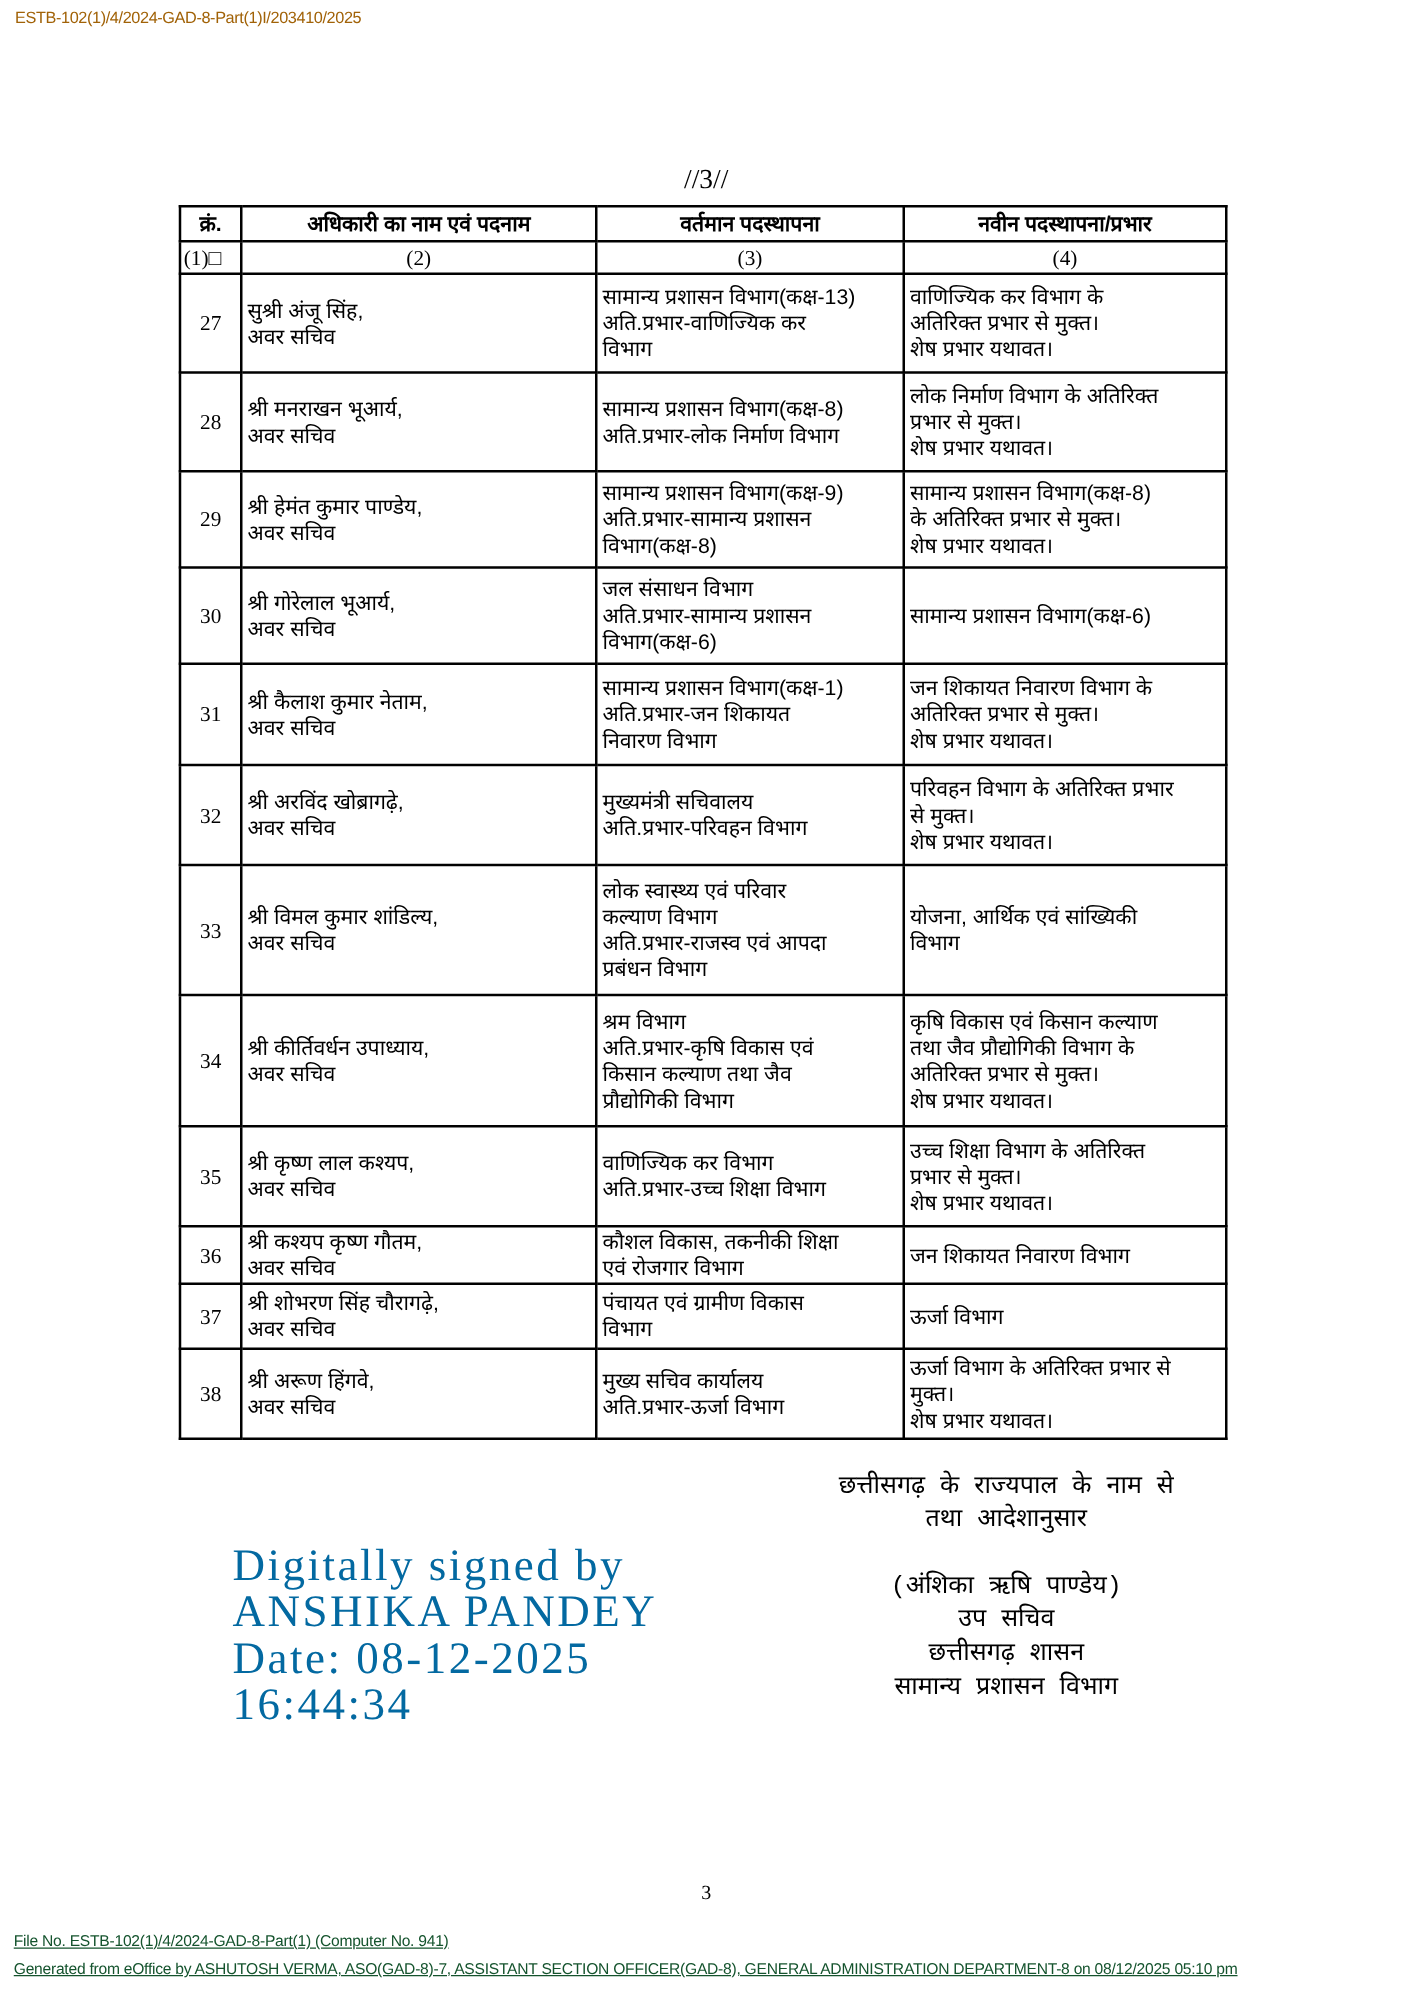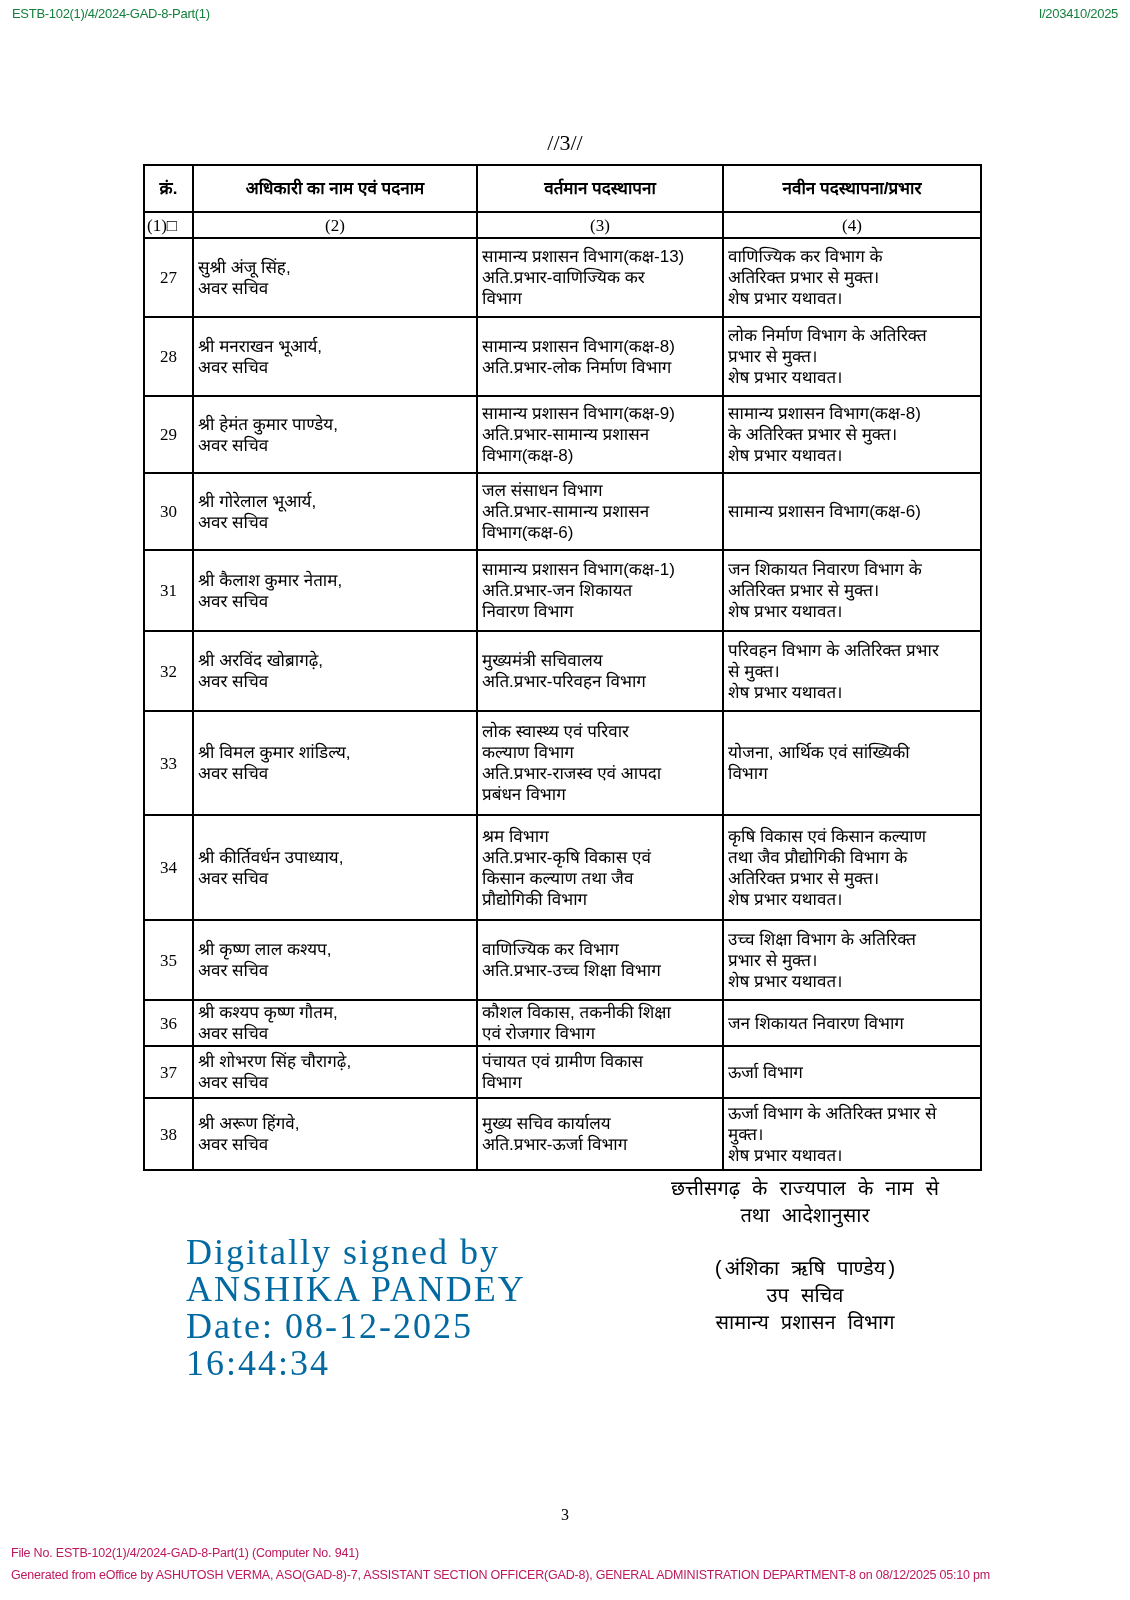--- a/index.html
+++ b/index.html
@@ -9,22 +9,22 @@
     position: absolute; inset: 0;
     width: 1130px; height: 1600px;
     font-family: "Liberation Sans", sans-serif;
     color: #000;
     background: #ffffff;
   }
 
   
   .top-header {
     position: absolute; top: 6px; left: 12px; right: 12px;
-    display: flex; justify-content: space-between;
-    font-size: 13px; letter-spacing: -0.3px; color: #15803d;
+    display: flex; 
+    font-size: 13px; letter-spacing: -0.3px; color: #a16207;
   }
 
   
   .page-marker {
     position: absolute; top: 130px; left: 0; width: 100%;
     text-align: center; font-size: 22px;
     font-family: "Liberation Serif", serif; color: #000;
   }
 
   
@@ -37,21 +37,21 @@
   .officer-table col.c2 { width: 284px; }
   .officer-table col.c3 { width: 246px; }
   .officer-table col.c4 { width: 258px; }
   .officer-table th, .officer-table td {
     border: 2px solid #000;
     padding: 1px 4px;
     vertical-align: middle;
     overflow: hidden;
   }
   .officer-table thead tr.head-row th {
-    font-weight: bold; text-align: center; height: 47px; font-size: 17px;
+    font-weight: bold; text-align: center; height: 28px; font-size: 17px;
   }
   .officer-table thead tr.subhead-row td {
     height: 26px; text-align: center;
     font-family: "Liberation Serif", serif; font-size: 17px;
   }
   .officer-table thead tr.subhead-row td.sn-sub { text-align: left; padding-left: 2px; }
   .officer-table tbody td { white-space: pre-line; }
   .officer-table tbody td.sn {
     text-align: center; font-family: "Liberation Serif", serif;
     font-size: 17px; white-space: normal;
@@ -88,21 +88,21 @@
   
   .page-number {
     position: absolute; top: 1506px; left: 0; width: 100%;
     text-align: center; font-size: 16px;
     font-family: "Liberation Serif", serif;
   }
 
   
   .footer-line1, .footer-line2 {
     position: absolute; left: 11px; right: 11px;
-    font-size: 12.5px; letter-spacing: -0.2px; color: #be185d;
+    font-size: 12.5px; letter-spacing: -0.2px; color: #14532d; text-decoration: underline;
   }
   .footer-line1 { top: 1546px; }
   .footer-line2 { top: 1568px; }
 </style>
 </head>
 <body>
 
 <div class="doc">
 
   <div class="top-header">
@@ -263,20 +263,21 @@
 ANSHIKA PANDEY
 Date: 08-12-2025
 16:44:34</div>
 
   <div class="sig-authority">
     <div>छत्तीसगढ़ के राज्यपाल के नाम से</div>
     <div>तथा आदेशानुसार</div>
     <div class="gap"></div>
     <div>(अंशिका ऋषि पाण्डेय)</div>
     <div>उप सचिव</div>
+    <div>छत्तीसगढ़ शासन</div>
     <div>सामान्य प्रशासन विभाग</div>
   </div>
 
   <div class="page-number">3</div>
 
   <div class="footer-line1">File No. ESTB-102(1)/4/2024-GAD-8-Part(1) (Computer No. 941)</div>
   <div class="footer-line2">Generated from eOffice by ASHUTOSH VERMA, ASO(GAD-8)-7, ASSISTANT SECTION OFFICER(GAD-8), GENERAL ADMINISTRATION DEPARTMENT-8 on 08/12/2025 05:10 pm</div>
 
 </div>
 

